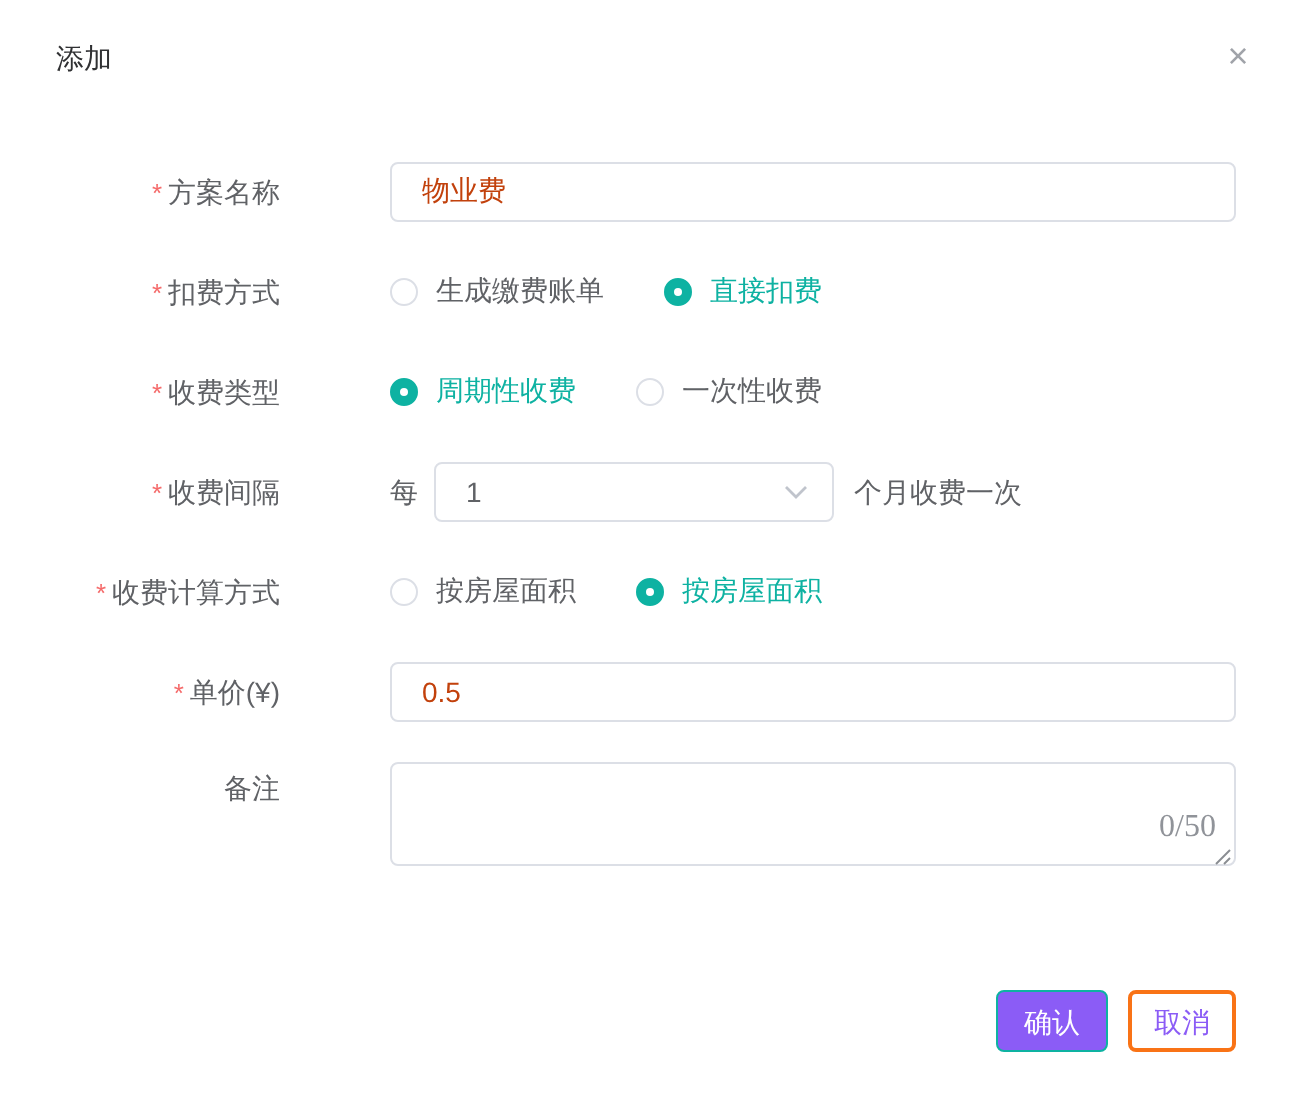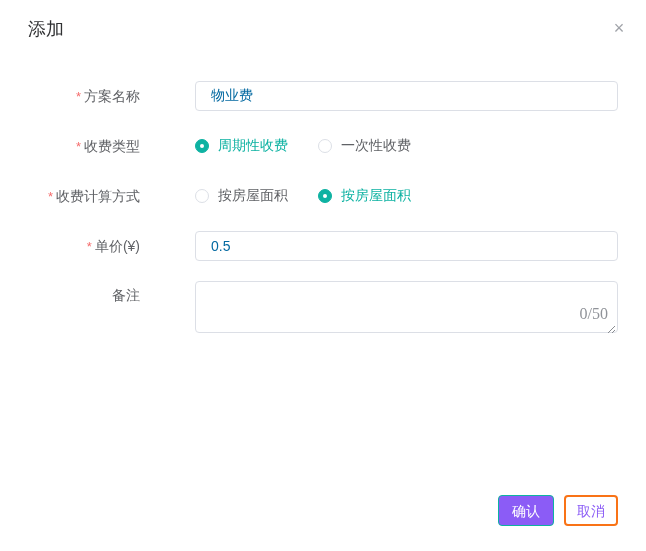--- a/index.html
+++ b/index.html
@@ -14,21 +14,21 @@
     position: relative;
     width: 646px;
     height: 551px;
     background: #fff;
     overflow: hidden;
   }
   .dialog-header {
     padding: 19px 28px 0 28px;
   }
   .dialog-title {
-    font-size: 18px;
+    font-size: 14px;
     color: #303133;
     line-height: 20px;
   }
   .close-btn {
     position: absolute;
     top: 17px;
     right: 16px;
     width: 22px;
     height: 22px;
     line-height: 22px;
@@ -63,21 +63,21 @@
     align-items: center;
     height: 100%;
   }
   .text-input {
     width: 423px;
     height: 30px;
     border: 1px solid #dcdfe6;
     border-radius: 4px;
     padding: 0 15px;
     font-size: 14px;
-    color: #0369a1;
+    color: #c2410c;
     outline: none;
     background: #fff;
     font-family: inherit;
   }
   
   .radio-group { display: flex; align-items: center; }
   .radio { display: flex; align-items: center; cursor: pointer; }
   .radio + .radio { margin-left: 30px; }
   .radio-circle {
     width: 14px; height: 14px;
@@ -202,37 +202,69 @@
 
     <div class="form-row">
       <div class="form-label">
         <span class="required-mark">*</span><span>方案名称</span>
       </div>
       <div class="form-content">
         <input class="text-input" type="text" value="物业费" style="">
       </div>
     </div>
 
+    <div class="form-row">
+      <div class="form-label">
+        <span class="required-mark">*</span><span>扣费方式</span>
+      </div>
+      <div class="form-content radio-group">
+        <div class="radio">
+          <span class="radio-circle"></span>
+          <span class="radio-label">生成缴费账单</span>
+        </div>
+        <div class="radio selected">
+          <span class="radio-circle"></span>
+          <span class="radio-label">直接扣费</span>
+        </div>
+      </div>
+    </div>
 
     <div class="form-row">
       <div class="form-label">
         <span class="required-mark">*</span><span>收费类型</span>
       </div>
       <div class="form-content radio-group">
         <div class="radio selected">
           <span class="radio-circle"></span>
           <span class="radio-label">周期性收费</span>
         </div>
         <div class="radio">
           <span class="radio-circle"></span>
           <span class="radio-label">一次性收费</span>
         </div>
       </div>
     </div>
 
+    <div class="form-row">
+      <div class="form-label">
+        <span class="required-mark">*</span><span>收费间隔</span>
+      </div>
+      <div class="form-content">
+        <span class="interval-prefix">每</span>
+        <div class="select-box">
+          <span class="select-value">1</span>
+          <span class="select-arrow">
+            <svg width="12" height="7" viewBox="0 0 12 7">
+                <polyline points="1,1 6,6 11,1" fill="none" stroke="#c0c4cc" stroke-width="1.4"></polyline>
+              </svg>
+          </span>
+        </div>
+        <span class="interval-suffix">个月收费一次</span>
+      </div>
+    </div>
 
     <div class="form-row">
       <div class="form-label">
         <span class="required-mark">*</span><span>收费计算方式</span>
       </div>
       <div class="form-content radio-group">
         <div class="radio">
           <span class="radio-circle"></span>
           <span class="radio-label">按房屋面积</span>
         </div>

